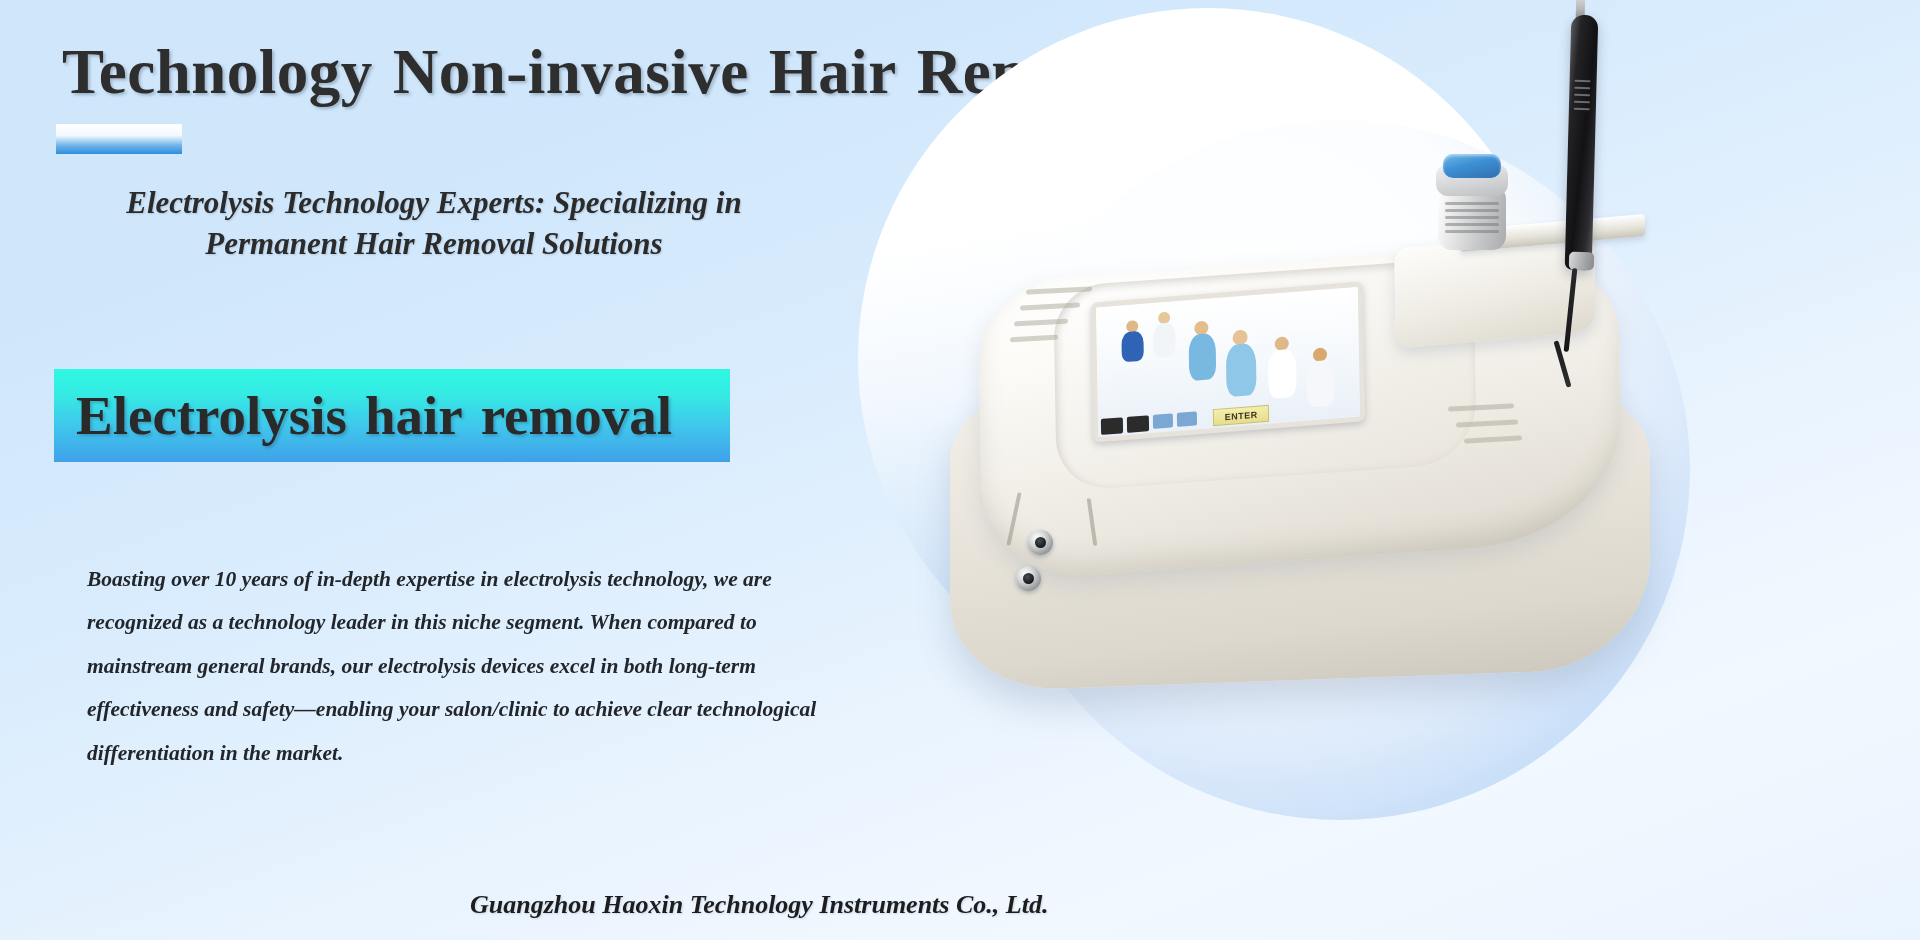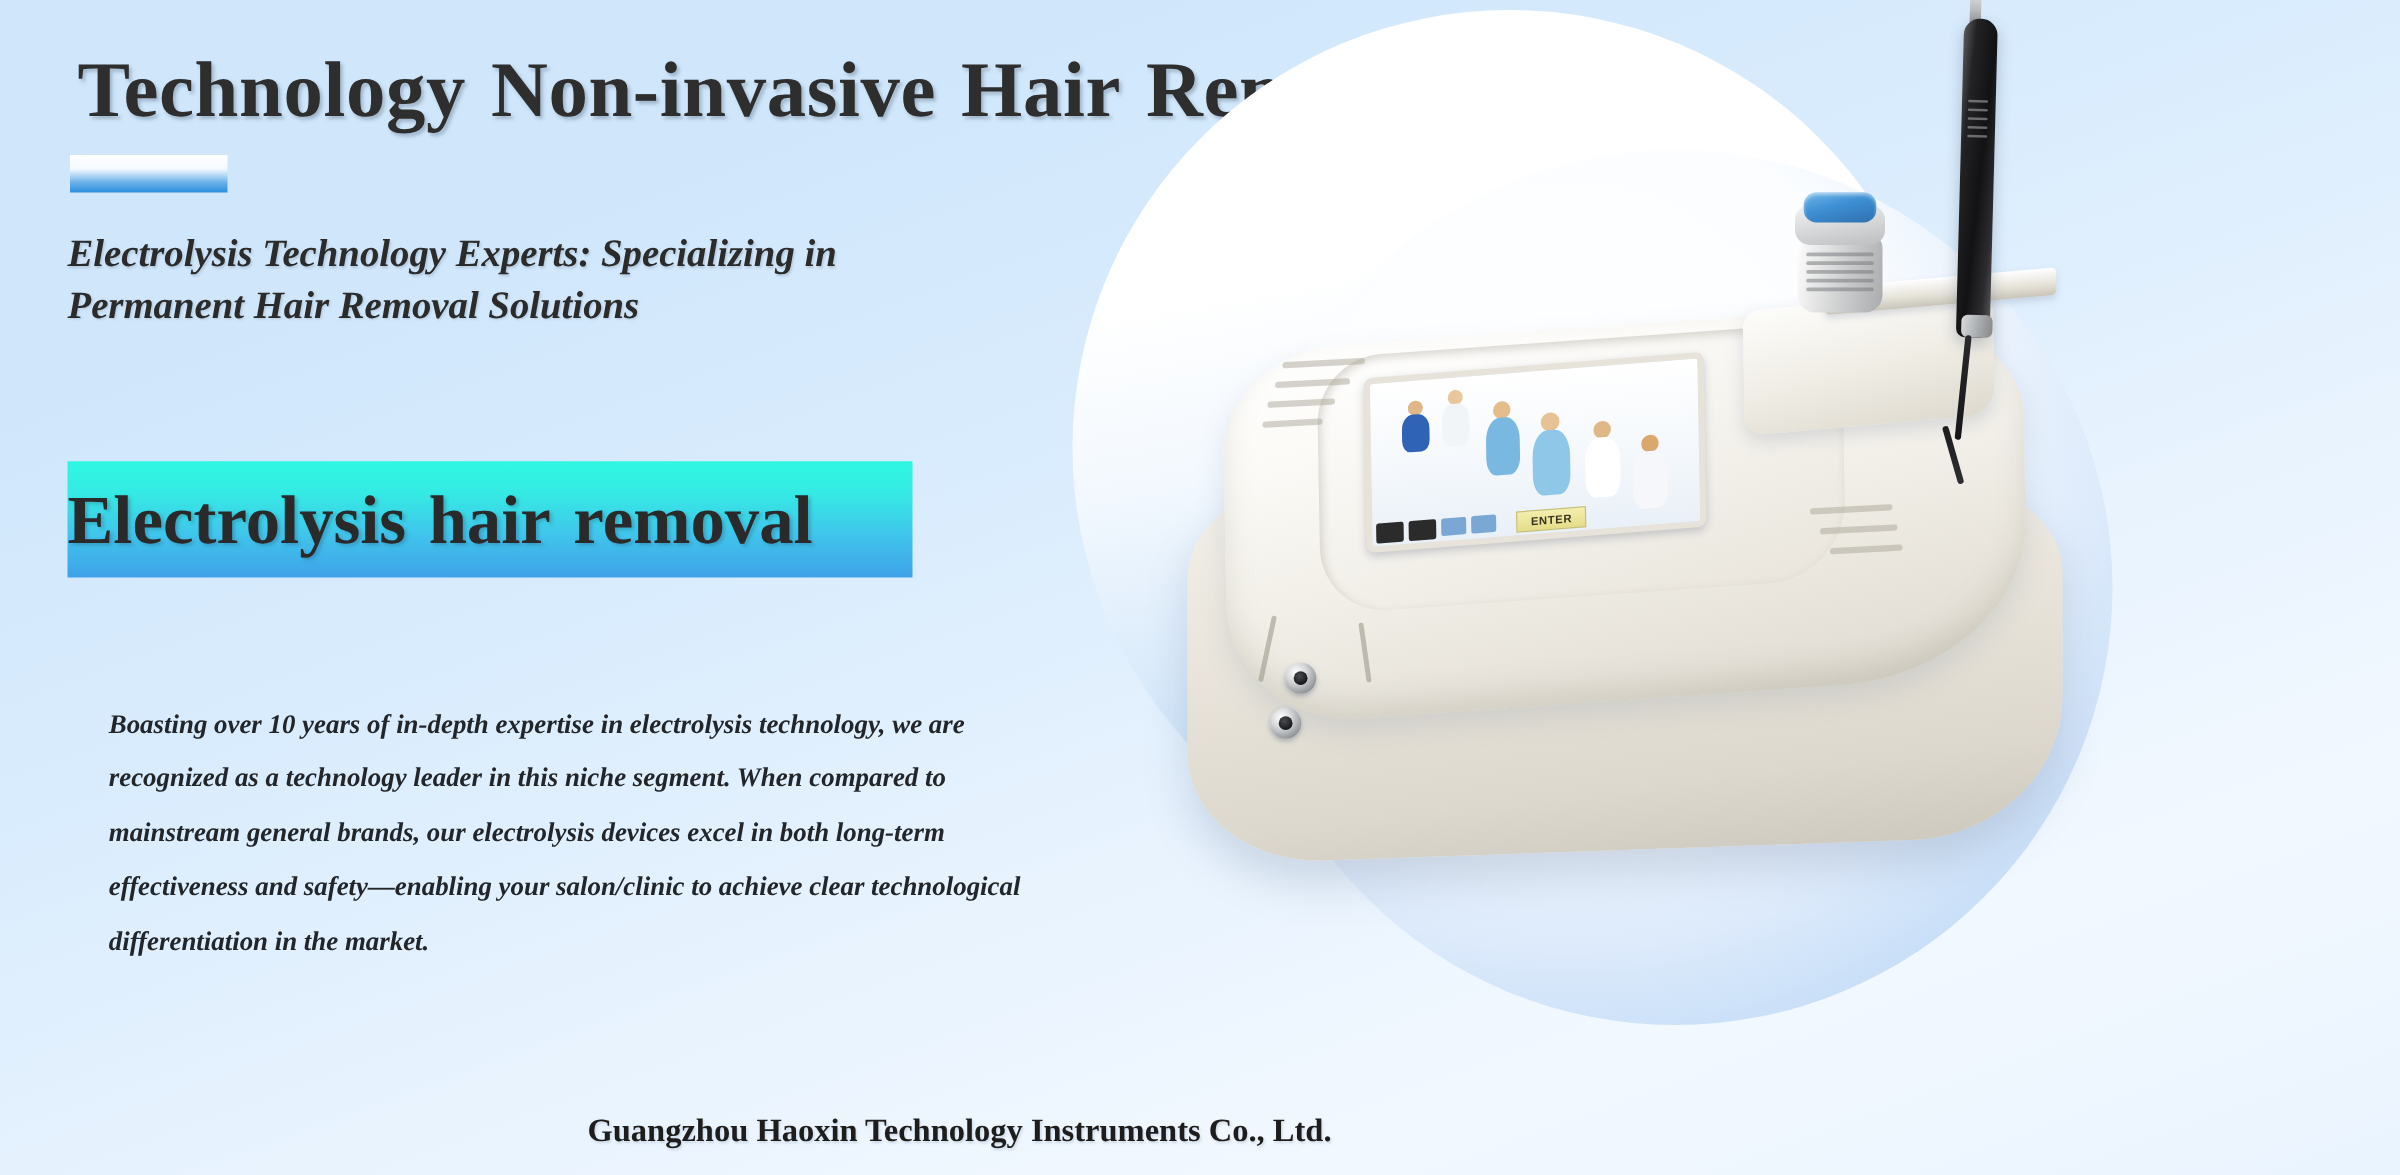--- a/index.html
+++ b/index.html
@@ -26,44 +26,45 @@
     position:absolute; left:56px; top:124px;
     width:126px; height:30px;
     background:linear-gradient(180deg,#ffffff 0%,#f3f9ff 38%,#6fb3e8 72%,#2b8ede 100%);
   }
 
   .subtitle {
     position:absolute; left:54px; top:182px; width:760px;
     font-size:31px; font-weight:bold; font-style:italic;
     color:#2b2b2b; line-height:1.33;
     text-shadow:1px 1px 2px rgba(130,150,170,0.4);
+    text-align:center;
   }
 
   .hl-banner {
     position:absolute; left:54px; top:369px;
     width:676px; height:93px;
     background:linear-gradient(180deg,#2ff7e2 0%,#35eae4 28%,#40c6ec 62%,#3fa1e9 100%);
     display:flex; align-items:center;
   }
   .hl-banner-text {
     font-size:55px; font-weight:bold; color:#2a2a2a;
-    white-space:nowrap; 
+    white-space:nowrap; padding-left:22px;
     text-shadow:2px 2px 3px rgba(40,80,110,0.33);
   }
   .hl-banner-text .w { margin-right:18px; }
 
   .body-copy {
     position:absolute; left:58px; top:558px; width:740px;
     font-size:21.5px; font-weight:bold; font-style:italic;
     color:#22262b; line-height:2.02;margin-left:29px;
   }
 
   .company {
     position:absolute; left:470px; top:890px;
-    font-size:26px; font-weight:bold; 
+    font-size:26px; font-weight:bold; font-style:italic;
     color:#1d1d1d; white-space:nowrap;
     text-shadow:1px 1px 2px rgba(140,160,180,0.35);
   }
 
   
   .product-area { position:absolute; left:840px; top:0; width:1080px; height:940px; }
 
   .photo-circle {
     position:absolute; left:18px; top:8px; width:700px; height:700px;
     border-radius:50%;

